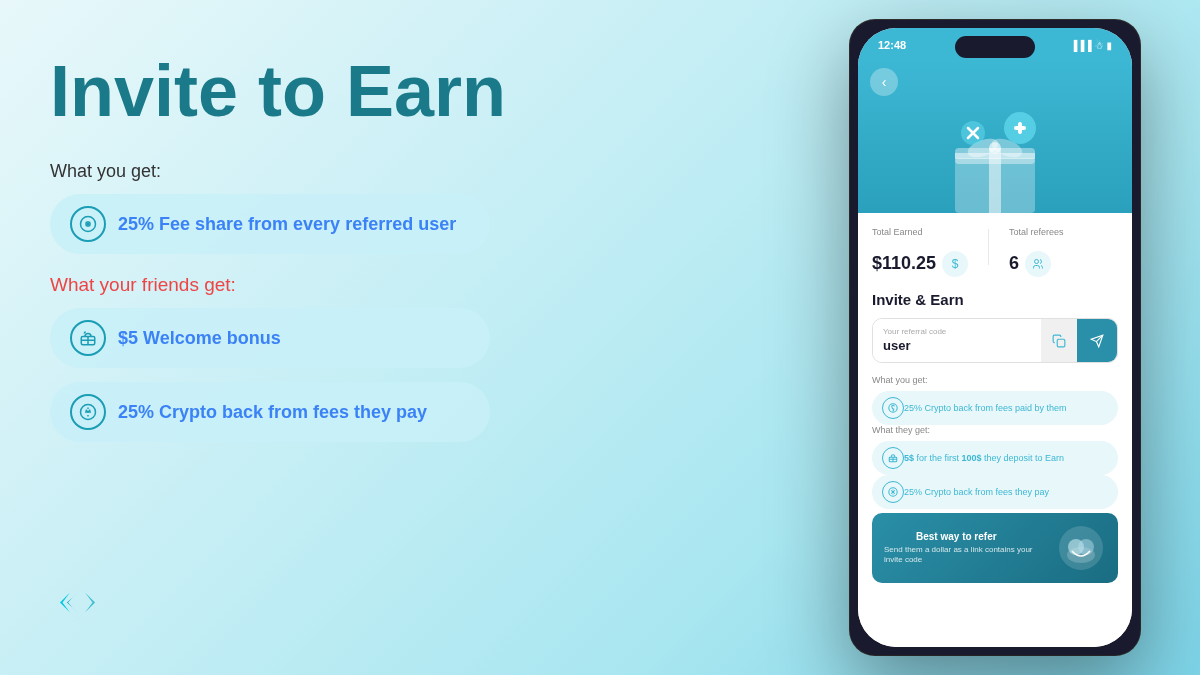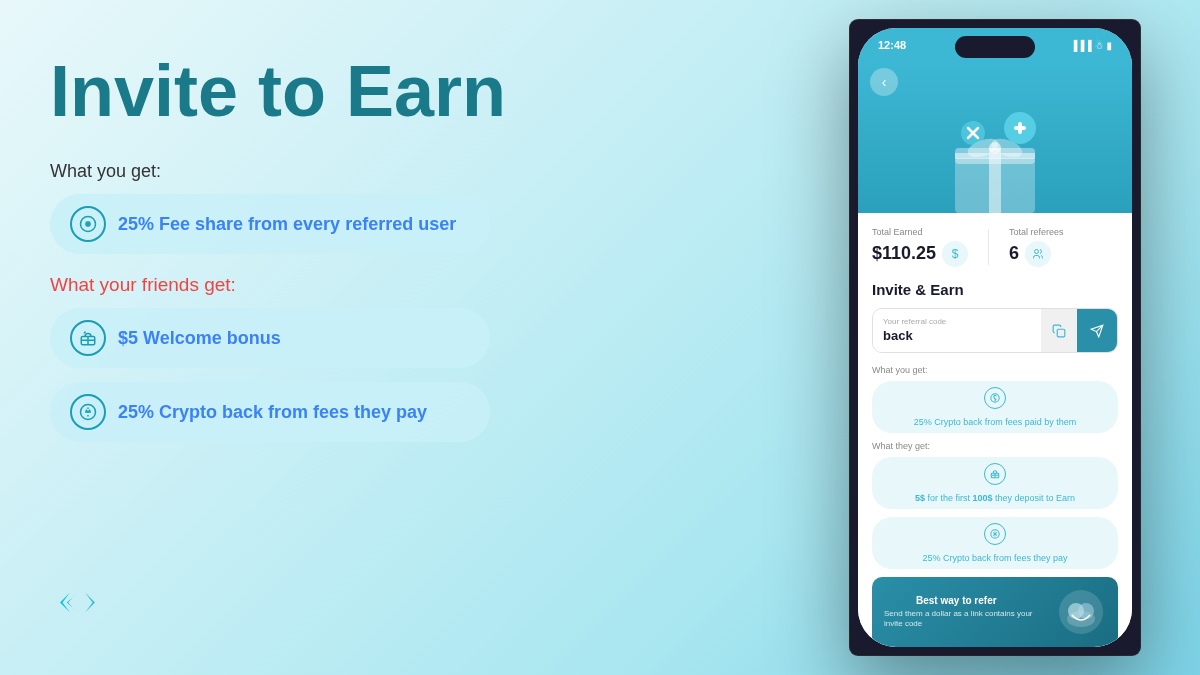--- a/index.html
+++ b/index.html
@@ -100,21 +100,21 @@
       right: 60px;
       top: 20px;
       width: 290px;
       height: 635px;
     }
 
     .phone-frame {
       width: 290px;
       height: 635px;
       background: #1a1a2e;
-      border-radius: 8px;
+      border-radius: 25px;
       padding: 8px;
       box-shadow: 0 30px 80px rgba(0,0,0,0.4), 0 0 0 1px #333;
       position: relative;
     }
 
     .phone-screen {
       width: 100%;
       height: 100%;
       border-radius: 38px;
       overflow: hidden;
@@ -191,21 +191,21 @@
     .stats-row {
       display: flex;
       gap: 20px;
       margin-bottom: 14px;
       align-items: flex-start;
     }
 
     .stat-item {
       display: flex;
       flex-direction: column;
-      gap: 2px;
+      gap: 12px;
     }
 
     .stat-label {
       font-size: 9px;
       color: #888;
     }
 
     .stat-value {
       font-size: 18px;
       font-weight: 700;
@@ -295,26 +295,23 @@
 
     .section-label {
       font-size: 9px;
       color: #888;
       margin-bottom: 6px;
     }
 
     .mini-pill {
       display: flex;
       align-items: center;
-      gap: 8px;
       background: #e8f7fa;
       border-radius: 20px;
       padding: 6px 10px;
-      margin-bottom: 8px;
-      flex-direction: column;
     }
 
     .mini-pill-icon {
       width: 22px;
       height: 22px;
       border-radius: 50%;
       border: 1.5px solid #3db8d4;
       display: flex;
       align-items: center;
       justify-content: center;
@@ -501,21 +498,21 @@
               </div>
             </div>
           </div>
         </div>
 
         <div class="invite-earn-title">Invite &amp; Earn</div>
 
         <div class="referral-box">
           <div class="referral-input">
             <span class="referral-input-label">Your referral code</span>
-            <span class="referral-input-value">back</span>
+            <span class="referral-input-value">user</span>
           </div>
           <div class="referral-copy">
             <svg width="14" height="14" viewBox="0 0 24 24" fill="none" stroke="#3db8d4" stroke-width="2">
               <rect x="9" y="9" width="13" height="13" rx="2"></rect>
               <path d="M5 15H4a2 2 0 01-2-2V4a2 2 0 012-2h9a2 2 0 012 2v1"></path>
             </svg>
           </div>
           <div class="referral-send">
             <svg width="14" height="14" viewBox="0 0 24 24" fill="none" stroke="white" stroke-width="2">
               <line x1="22" y1="2" x2="11" y2="13"></line>

